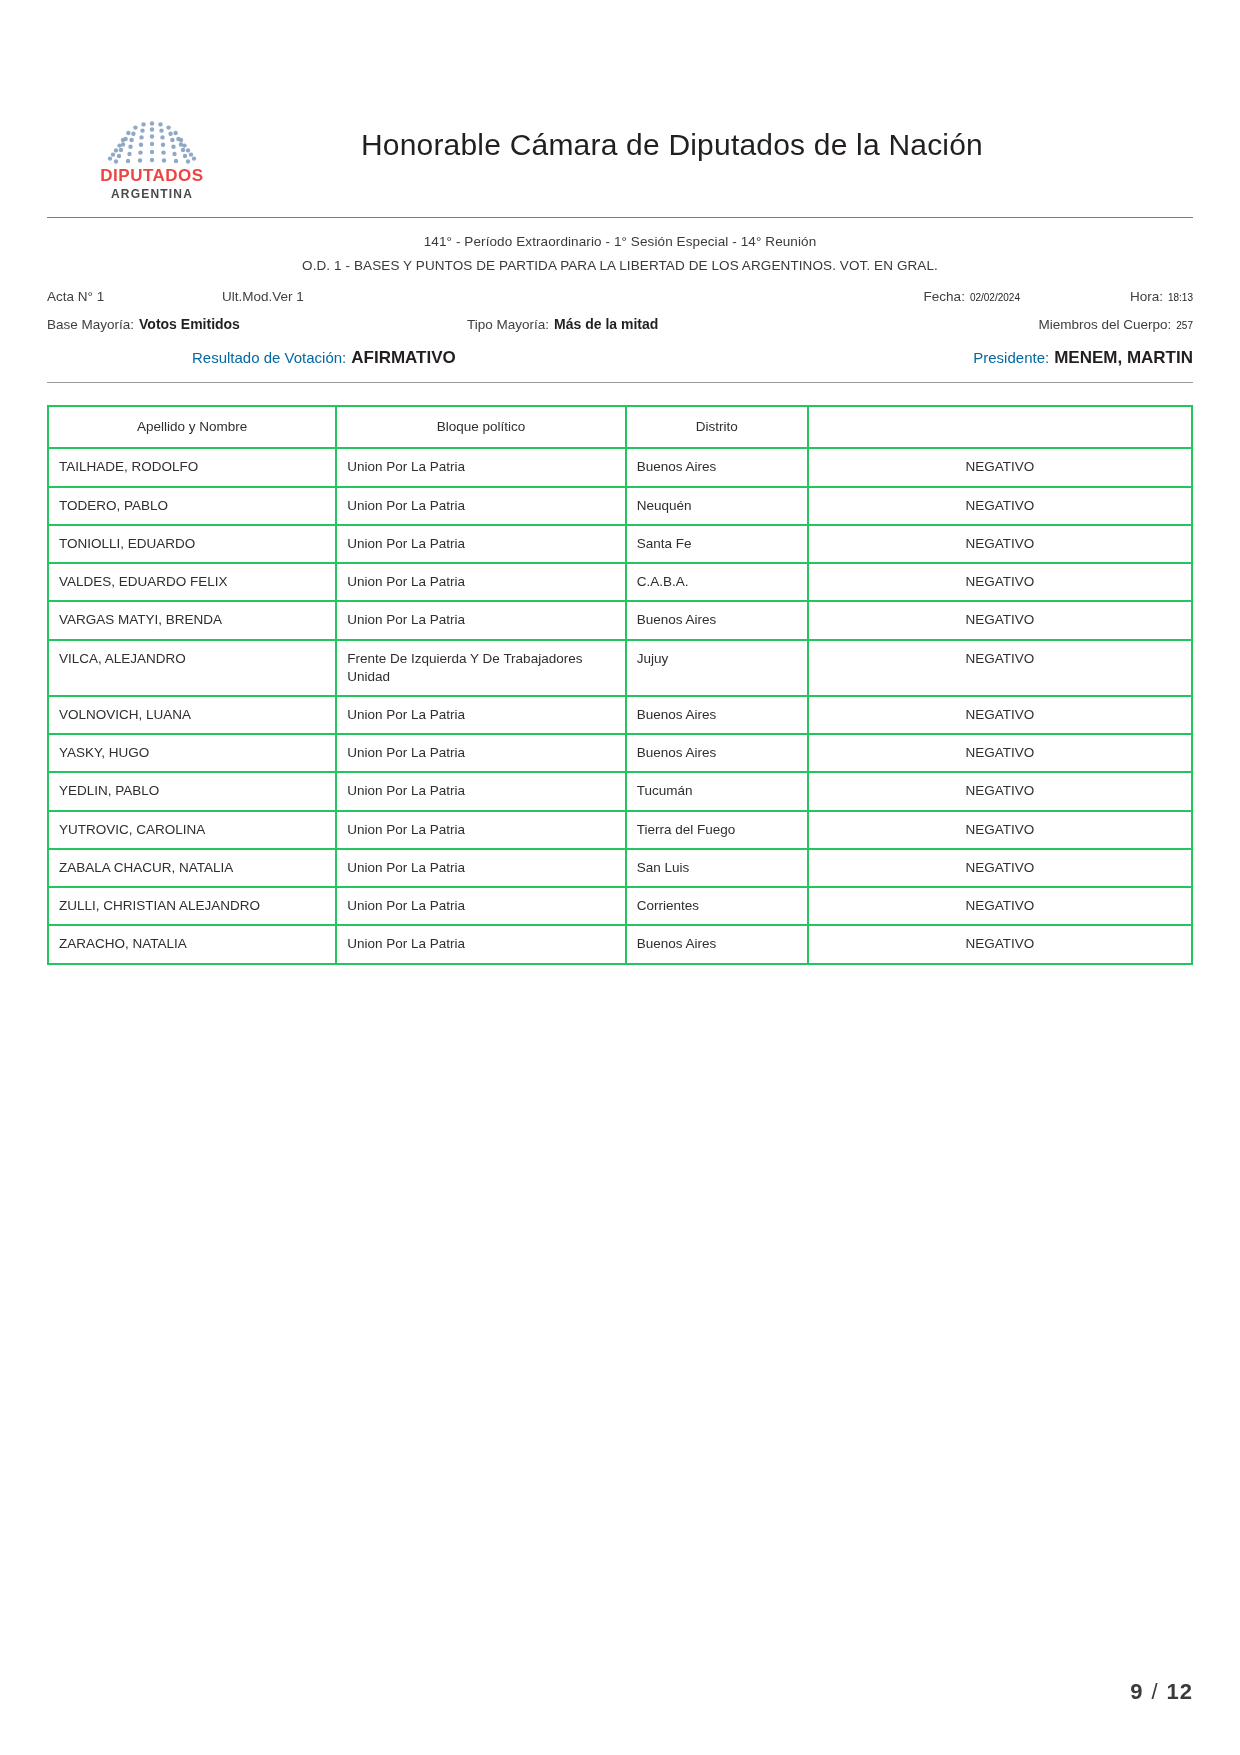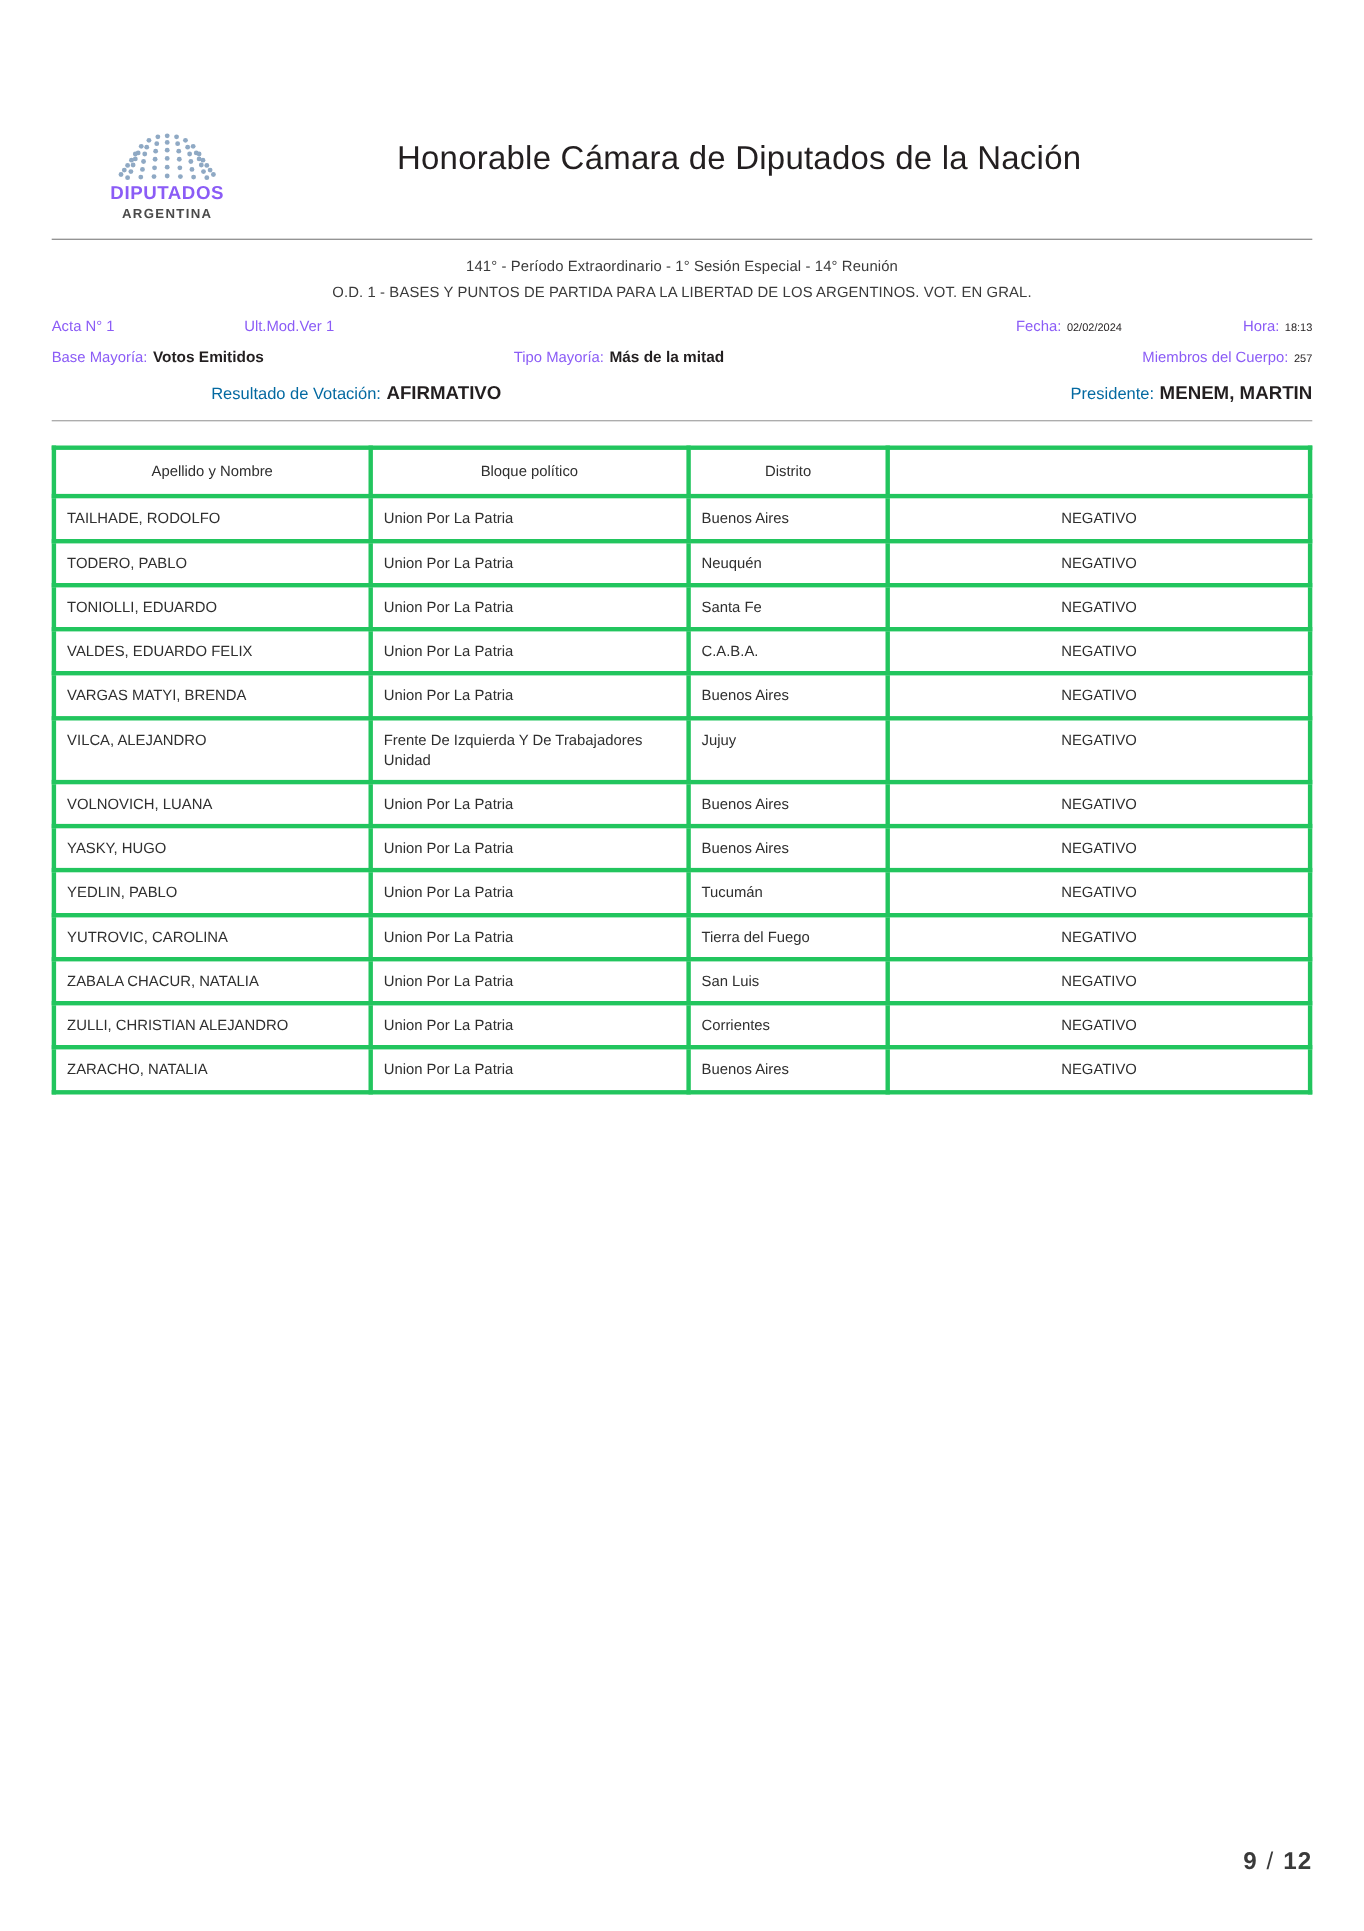--- a/index.html
+++ b/index.html
@@ -40,21 +40,21 @@
     width: 104px;
     height: 52px;
     position: relative;
     overflow: hidden;
   }
   .logo-fan svg { display:block; }
   .logo-text1 {
     font-size: 17px;
     letter-spacing: 0.5px;
     font-weight: bold;
-    color: #8b5cf6;
+    color: #ef4444;
     margin-top: 2px;
   }
   .logo-text2 {
     font-size: 12px;
     letter-spacing: 1.2px;
     font-weight: bold;
     color: #4a4a4a;
     margin-top: 1px;
   }
   .title-wrap {
@@ -97,21 +97,21 @@
     line-height: 1.75;
     color: #3a3a3a;
     letter-spacing: 0.1px;
   }
   .meta-row {
     display: flex;
     align-items: baseline;
     margin-top: 12px;
   }
   .meta-cell { white-space: nowrap; }
-  .lbl { color: #8b5cf6; font-size: 13.5px; }
+  .lbl { color: #404040; font-size: 13.5px; }
   .val { color: #231f20; font-size: 14px; font-weight: bold; margin-left: 5px; }
   .val-plain { color: #231f20; font-size: 10px; margin-left: 5px; font-weight: normal; }
   .grow { flex: 1 1 auto; }
 
   .meta-row.r1 .c-acta { width: 175px; }
   .meta-row.r1 .c-ver { width: 420px; }
   .meta-row.r1 .c-fecha { margin-right: 110px; }
 
   .meta-row.r2 .c-base { width: 420px; }
   .meta-row.r2 .c-tipo { flex: 1 1 auto; }
@@ -122,21 +122,21 @@
   .meta-row.r3 .lbl-res { font-size: 15px; color: #0369a1; margin-top: 16px; }
 
   
   table.votes {
     width: 100%;
     border-collapse: collapse;
     margin-top: 22px;
     table-layout: fixed;
   }
   table.votes th, table.votes td {
-    border: 4px solid #22c55e;
+    border: 2px solid #22c55e;
     font-weight: normal;
     font-size: 13.5px;
     color: #2f2f2f;
     padding: 9px 10px;
     vertical-align: top;
     line-height: 1.35;
   }
   table.votes th {
     text-align: center;
     font-size: 13.5px;

